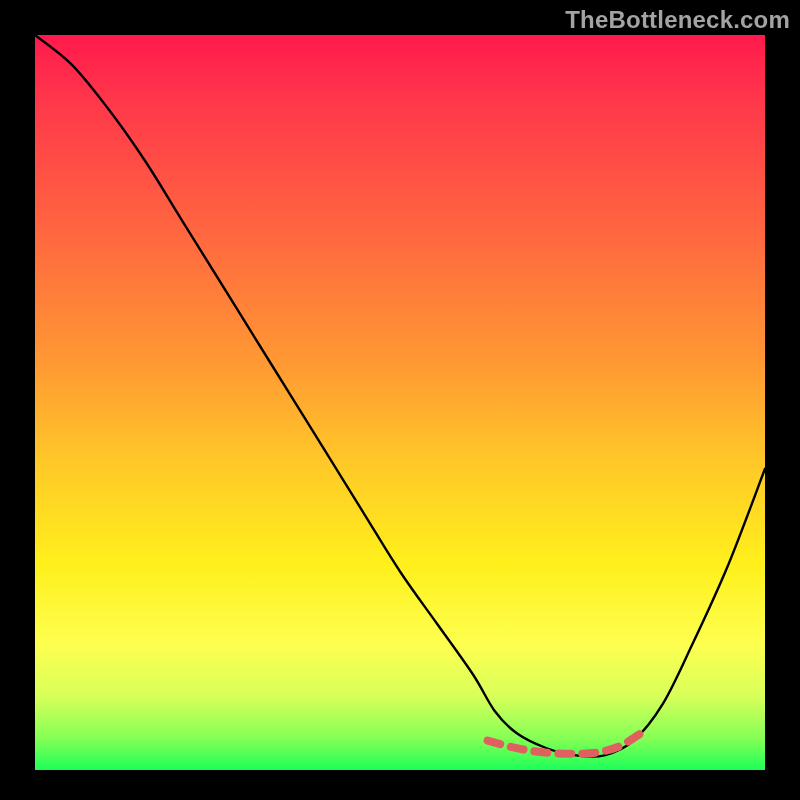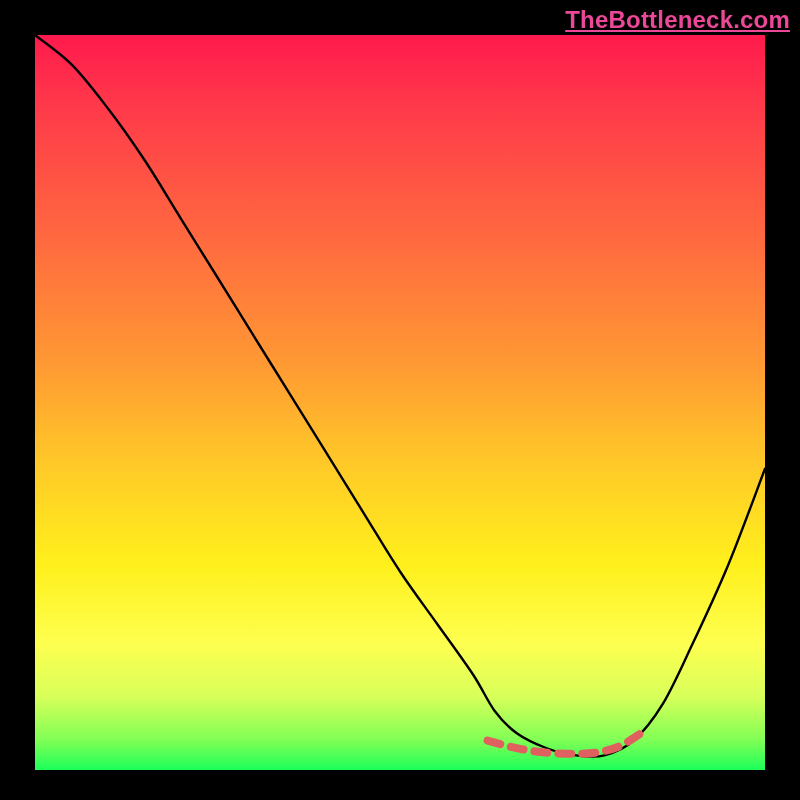--- a/index.html
+++ b/index.html
@@ -45,26 +45,25 @@
     left: 0;
     top: 0;
     width: 730px;
     height: 735px;
     overflow: visible;
   }
   .watermark {
     position: absolute;
     top: 6px;
     right: 10px;
-    color: #ec4899;
+    color: #a3a3a3;
     font-size: 24px;
     font-weight: 600;
     letter-spacing: 0.2px;
     user-select: none;
-    text-decoration: underline;
   }
 </style>
 </head>
 <body>
 
 <div class="frame">
 
   <div class="plot-area">
     <svg class="curves" viewBox="0 0 730 735" preserveAspectRatio="none">
       <path fill="none" stroke="#000000" stroke-width="2.4" stroke-linecap="round" stroke-linejoin="round" d="M 0.0 0.0 C 6.1 4.9, 24.3 17.1, 36.5 29.4 C 48.7 41.6, 60.8 57.6, 73.0 73.5 C 85.2 89.4, 97.3 106.6, 109.5 125.0 C 121.7 143.3, 133.8 164.2, 146.0 183.8 C 158.2 203.3, 170.3 222.9, 182.5 242.5 C 194.7 262.1, 206.8 281.8, 219.0 301.4 C 231.2 321.0, 243.3 340.5, 255.5 360.1 C 267.7 379.8, 279.8 399.3, 292.0 418.9 C 304.2 438.6, 316.3 458.1, 328.5 477.8 C 340.7 497.4, 352.8 518.2, 365.0 536.5 C 377.2 554.9, 389.3 570.9, 401.5 588.0 C 413.7 605.1, 428.3 624.8, 438.0 639.5 C 447.7 654.2, 452.6 666.4, 459.9 676.2 C 467.2 686.0, 473.3 692.1, 481.8 698.3 C 490.3 704.4, 501.3 709.3, 511.0 713.0 C 520.7 716.6, 530.5 719.1, 540.2 720.3 C 549.9 721.5, 559.7 722.8, 569.4 720.3 C 579.1 717.8, 588.9 714.2, 598.6 705.6 C 608.3 697.0, 618.1 684.8, 627.8 668.9 C 637.5 652.9, 646.0 633.3, 657.0 610.0 C 668.0 586.8, 681.3 558.6, 693.5 529.2 C 705.7 499.8, 723.9 449.6, 730.0 433.7"></path>

